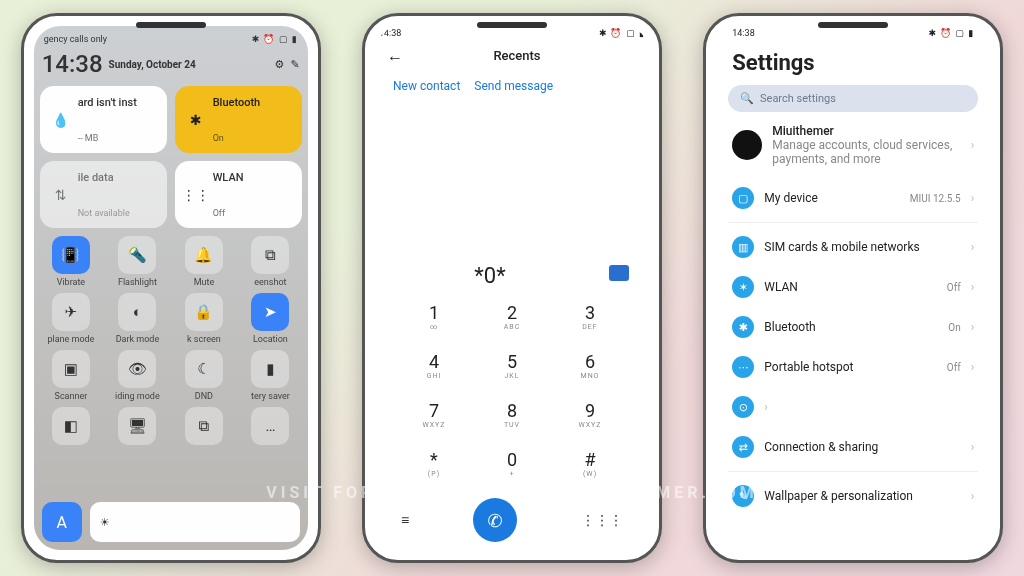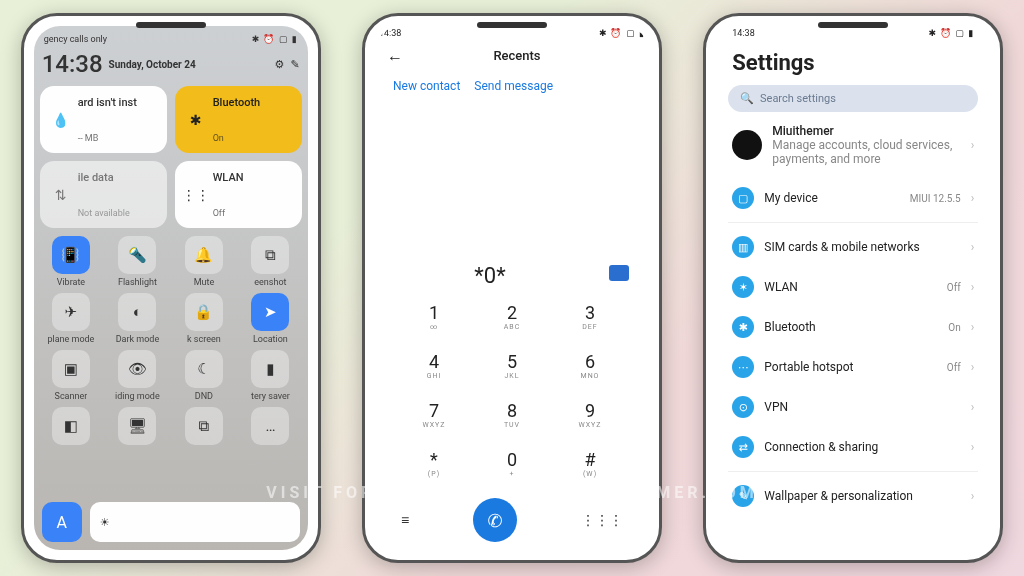--- a/index.html
+++ b/index.html
@@ -328,21 +328,20 @@
           <span class="chev">›</span>
         </div>
         <div class="row">
           <div class="ric">⋯</div>
           <div class="rl">Portable hotspot</div>
           <div class="rv">Off</div>
           <span class="chev">›</span>
         </div>
         <div class="row">
           <div class="ric">⊙</div>
-          <div class="rl">VPN</div>
           <span class="chev">›</span>
         </div>
         <div class="row">
           <div class="ric">⇄</div>
           <div class="rl">Connection &amp; sharing</div>
           <span class="chev">›</span>
         </div>
         <div class="divider"></div>
         <div class="row">
           <div class="ric">✎</div>

